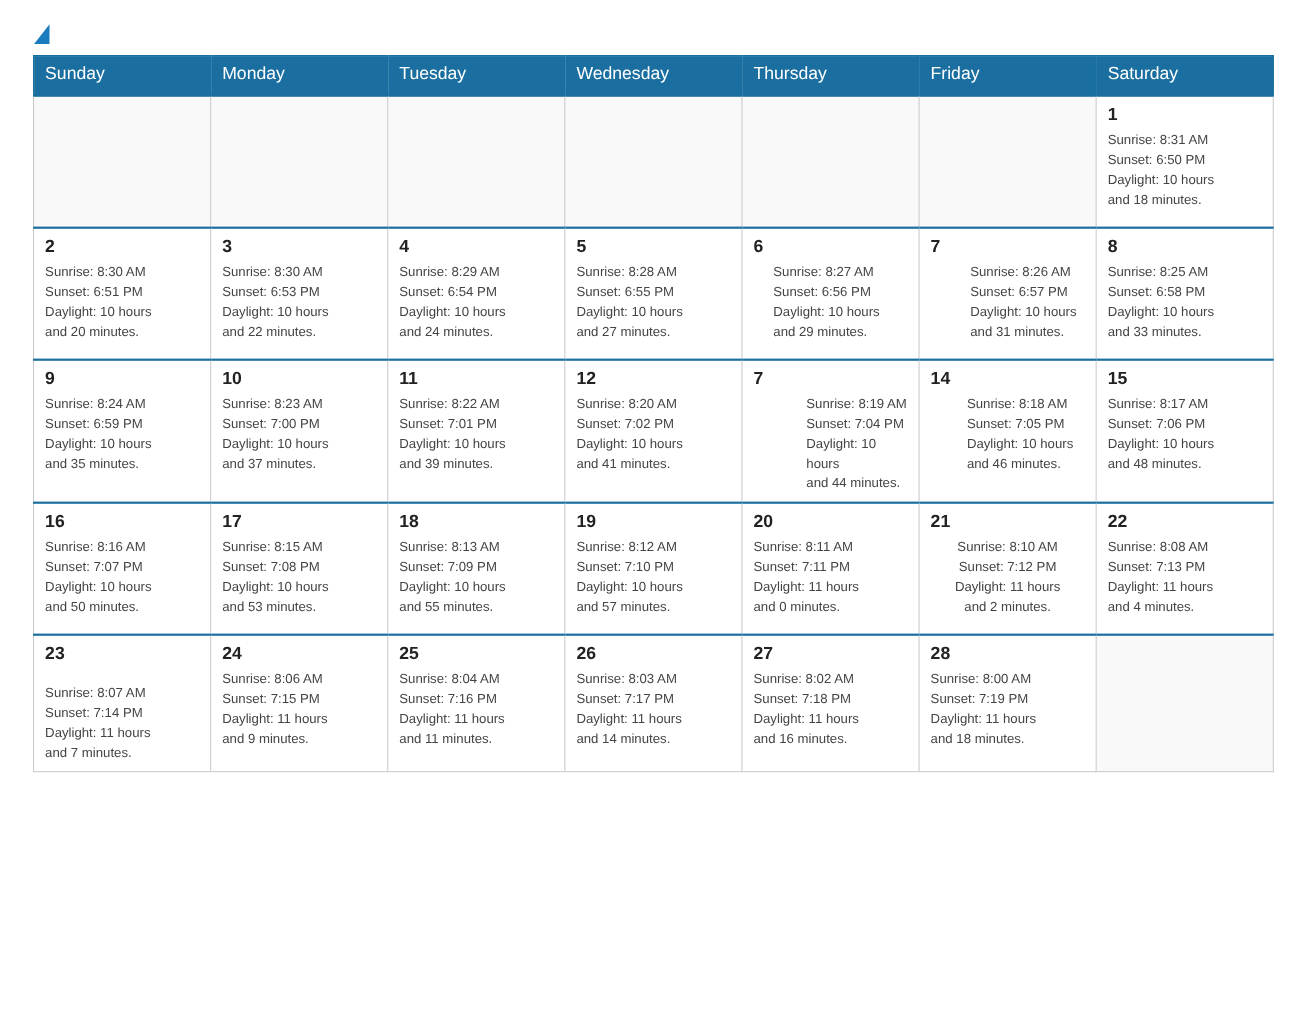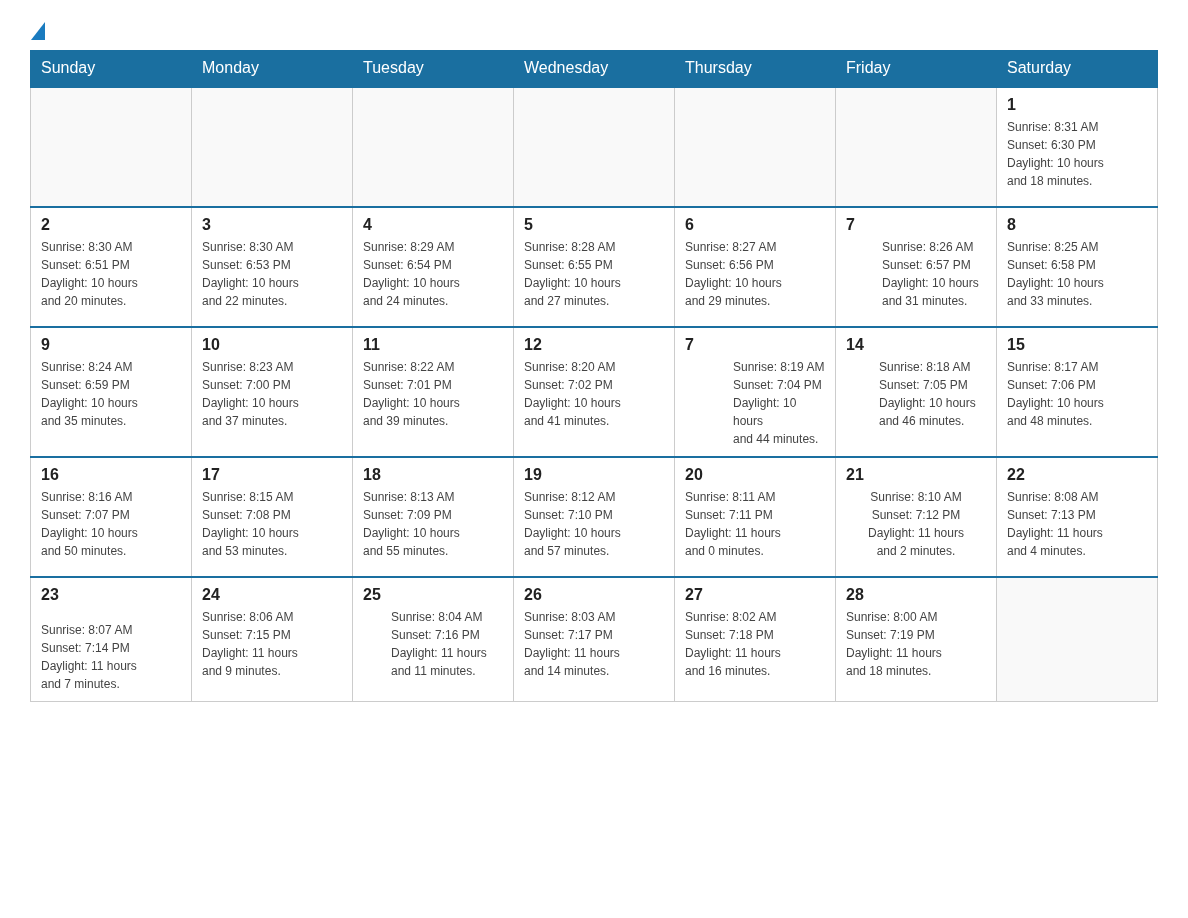--- a/index.html
+++ b/index.html
@@ -143,21 +143,21 @@
   <tr>
         <td class="empty-cell"></td>
         <td class="empty-cell"></td>
         <td class="empty-cell"></td>
         <td class="empty-cell"></td>
         <td class="empty-cell"></td>
         <td class="empty-cell"></td>
         <td>
           <span class="day-number">1</span>
           <div class="day-info" style="white-space: pre-line;">Sunrise: 8:31 AM
-Sunset: 6:30 PM
+Sunset: 6:50 PM
 Daylight: 10 hours
 and 18 minutes.</div>
         </td>
       </tr>
       <tr>
         <td>
           <span class="day-number">2</span>
           <div class="day-info" style="white-space: pre-line;">Sunrise: 8:30 AM
 Sunset: 6:51 PM
 Daylight: 10 hours
@@ -179,21 +179,21 @@
         </td>
         <td>
           <span class="day-number">5</span>
           <div class="day-info" style="white-space: pre-line;">Sunrise: 8:28 AM
 Sunset: 6:55 PM
 Daylight: 10 hours
 and 27 minutes.</div>
         </td>
         <td>
           <span class="day-number">6</span>
-          <div class="day-info" style="white-space: pre-line;">Sunrise: 8:27 AM
+          <div class="day-info" style="white-space: pre-line; margin-left: 18px;">Sunrise: 8:27 AM
 Sunset: 6:56 PM
 Daylight: 10 hours
 and 29 minutes.</div>
         </td>
         <td>
           <span class="day-number">7</span>
           <div class="day-info" style="white-space: pre-line; margin-left: 36px;">Sunrise: 8:26 AM
 Sunset: 6:57 PM
 Daylight: 10 hours
 and 31 minutes.</div>
@@ -318,21 +318,21 @@
         </td>
         <td>
           <span class="day-number">24</span>
           <div class="day-info" style="white-space: pre-line;">Sunrise: 8:06 AM
 Sunset: 7:15 PM
 Daylight: 11 hours
 and 9 minutes.</div>
         </td>
         <td>
           <span class="day-number">25</span>
-          <div class="day-info" style="white-space: pre-line; margin-left: 28px;">Sunrise: 8:04 AM
+          <div class="day-info" style="white-space: pre-line;">Sunrise: 8:04 AM
 Sunset: 7:16 PM
 Daylight: 11 hours
 and 11 minutes.</div>
         </td>
         <td>
           <span class="day-number">26</span>
           <div class="day-info" style="white-space: pre-line;">Sunrise: 8:03 AM
 Sunset: 7:17 PM
 Daylight: 11 hours
 and 14 minutes.</div>

